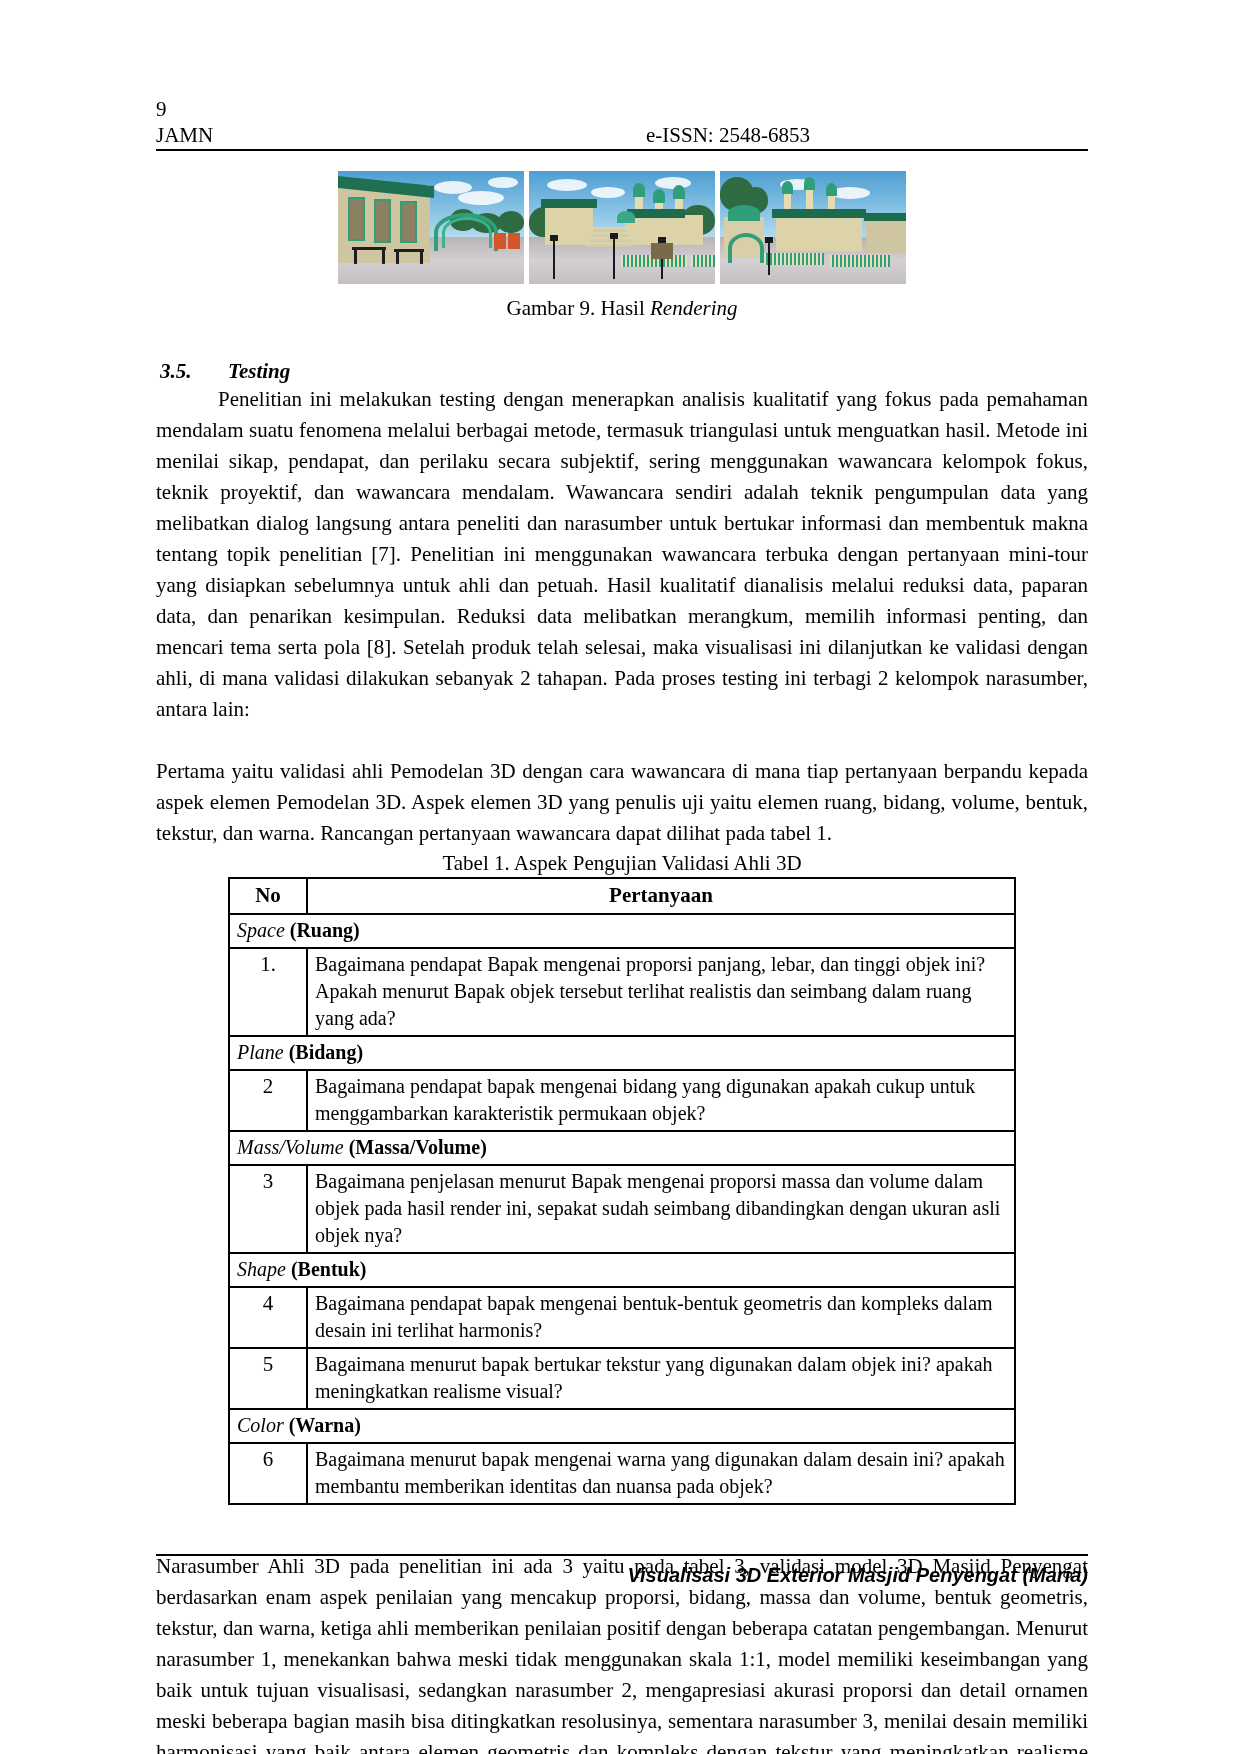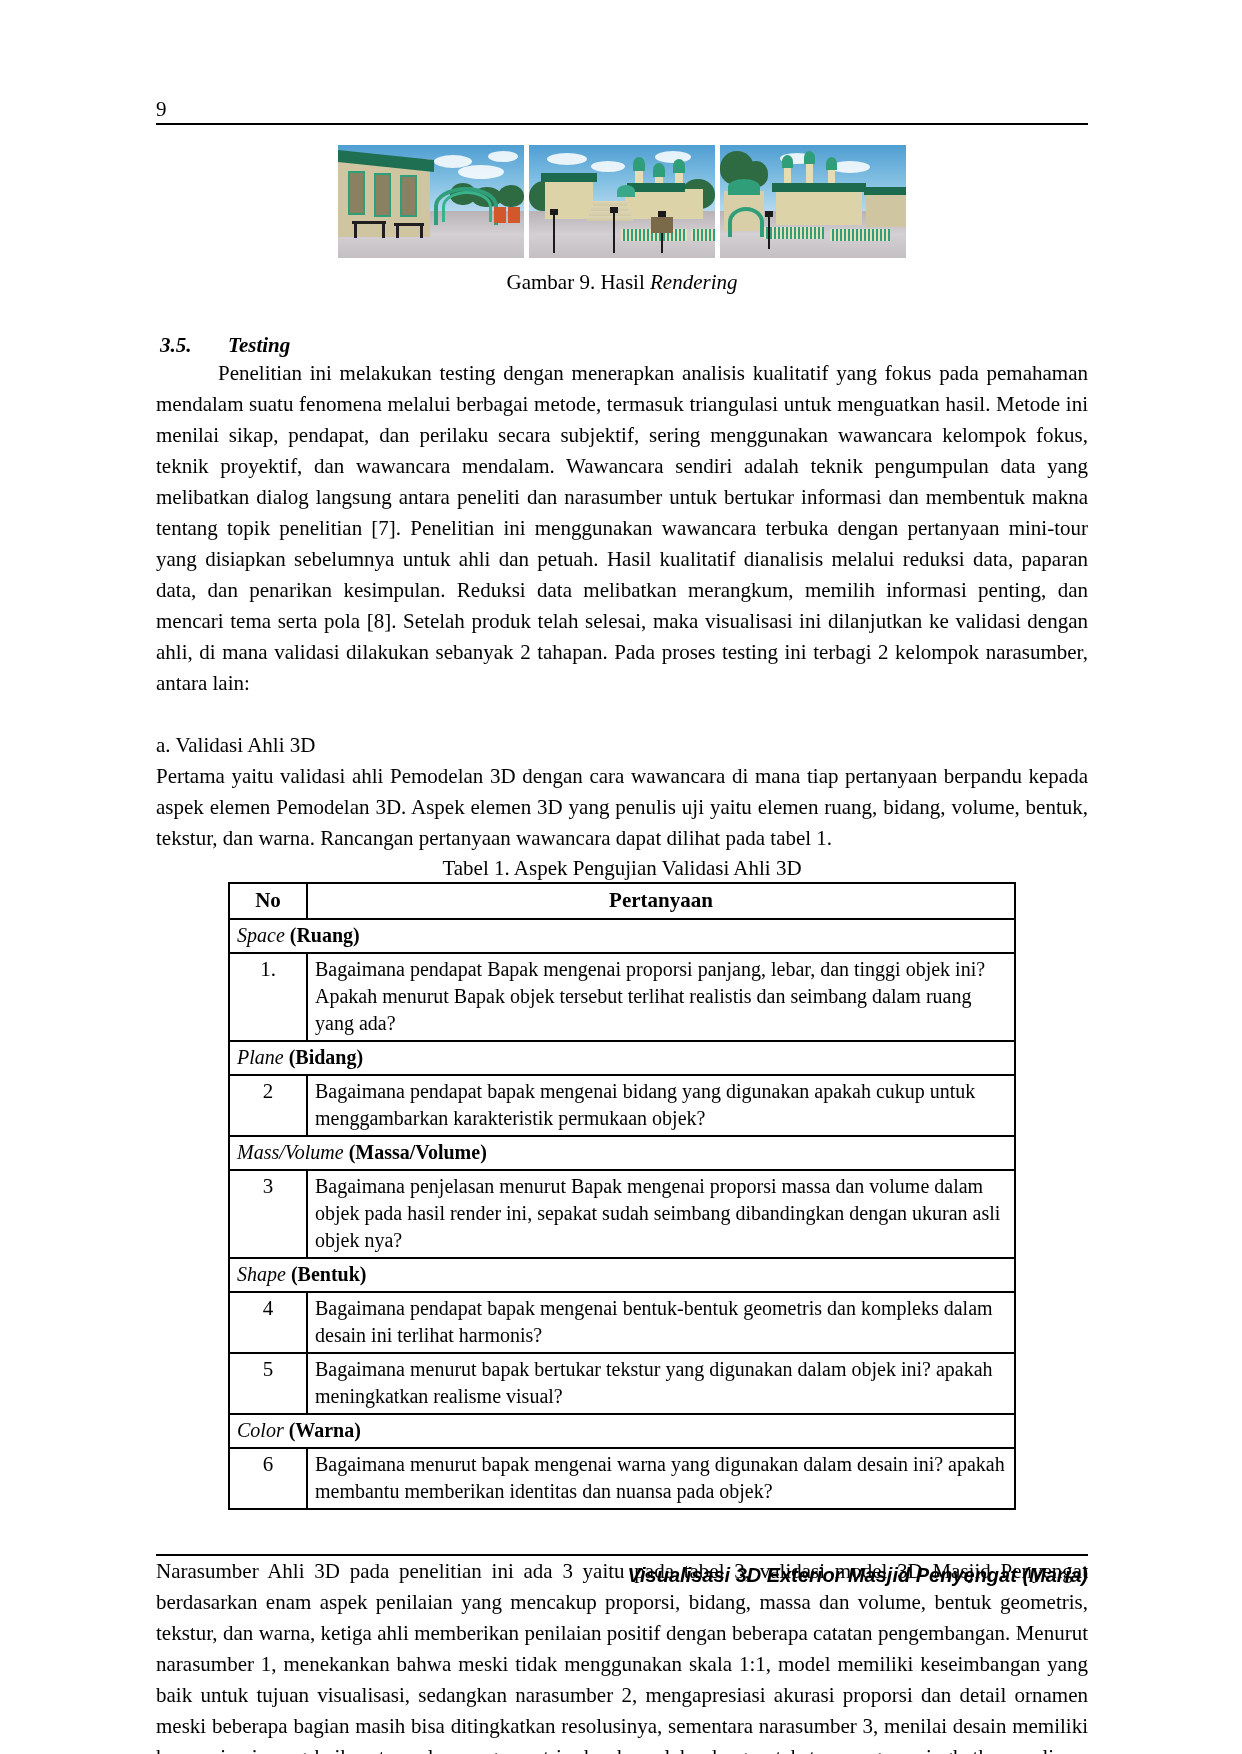--- a/index.html
+++ b/index.html
@@ -226,20 +226,24 @@
     font-family: "Liberation Sans", sans-serif;
   }
 </style>
 </head>
 <body>
 
 <div class="page">
   <div class="content">
 
     <div class="page-number">9</div>
+    <div class="header-row">
+      <div class="header-journal">JAMN</div>
+      <div class="header-issn">e-ISSN: 2548-6853</div>
+    </div>
     <div class="header-rule"></div>
 
     <div class="figure-block">
 
       <div class="render-img render-a">
         <div class="sky"></div>
         <div class="cloud" style="left:96px;top:10px;width:38px;height:13px;"></div>
         <div class="cloud" style="left:120px;top:20px;width:46px;height:14px;"></div>
         <div class="cloud" style="left:150px;top:6px;width:30px;height:11px;"></div>
         <div class="ground"></div>
@@ -354,21 +358,20 @@
 
     <div class="sec-head">
       <span class="sec-num">3.5.</span>
       <span>Testing</span>
     </div>
 
     <p class="para indent-first">Penelitian ini melakukan testing dengan menerapkan analisis kualitatif yang fokus pada pemahaman mendalam suatu fenomena melalui berbagai metode, termasuk triangulasi untuk menguatkan hasil. Metode ini menilai sikap, pendapat, dan perilaku secara subjektif, sering menggunakan wawancara kelompok fokus, teknik proyektif, dan wawancara mendalam. Wawancara sendiri adalah teknik pengumpulan data yang melibatkan dialog langsung antara peneliti dan narasumber untuk bertukar informasi dan membentuk makna tentang topik penelitian [7]. Penelitian ini menggunakan wawancara terbuka dengan pertanyaan mini-tour yang disiapkan sebelumnya untuk ahli dan petuah. Hasil kualitatif dianalisis melalui reduksi data, paparan data, dan penarikan kesimpulan. Reduksi data melibatkan merangkum, memilih informasi penting, dan mencari tema serta pola [8]. Setelah produk telah selesai, maka visualisasi ini dilanjutkan ke validasi dengan ahli, di mana validasi dilakukan sebanyak 2 tahapan. Pada proses testing ini terbagi 2 kelompok narasumber, antara lain:</p>
 
     <div class="spacer-md"></div>
 
-    <p class="para">a. Validasi Ahli 3D</p>
     <p class="para">Pertama yaitu validasi ahli Pemodelan 3D dengan cara wawancara di mana tiap pertanyaan berpandu kepada aspek elemen Pemodelan 3D. Aspek elemen 3D yang penulis uji yaitu elemen ruang, bidang, volume, bentuk, tekstur, dan warna. Rancangan pertanyaan wawancara dapat dilihat pada tabel 1.</p>
 
     <div class="tbl-caption">Tabel 1. Aspek Pengujian Validasi Ahli 3D</div>
 
     <table class="aspect-table">
       <colgroup>
           <col class="col-no">
           <col>
         </colgroup>
       <thead>

